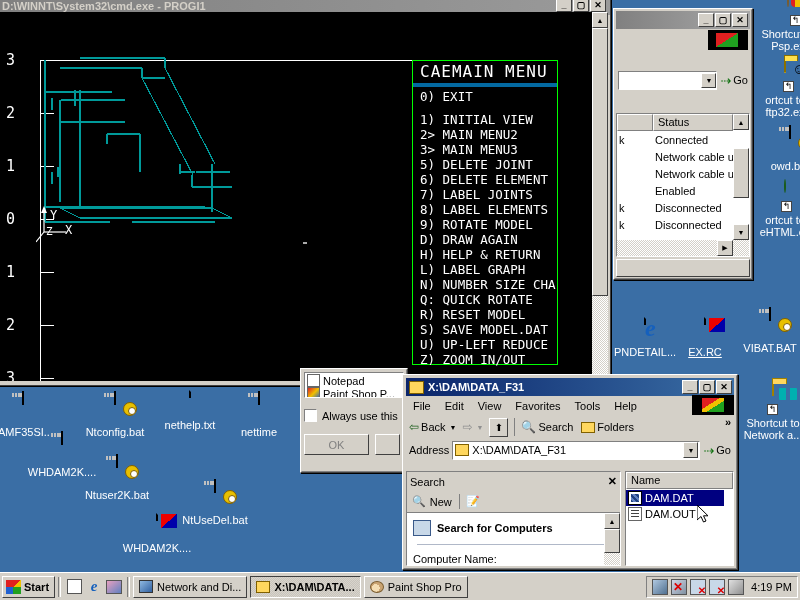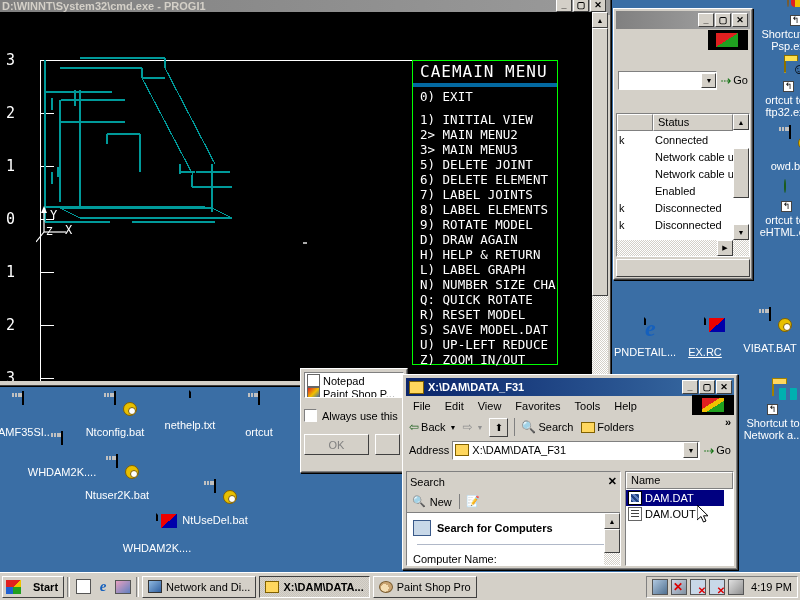--- a/index.html
+++ b/index.html
@@ -275,21 +275,21 @@
 
   #cursor { position: absolute; left: 697px; top: 505px; width: 14px; height: 20px; }
 
   
   #taskbar {
     position: absolute; left: 0; bottom: 0; width: 800px; height: 28px;
     background: #d4d0c8; border-top: 1px solid #ffffff;
     display: flex; align-items: center; padding: 0 2px;
   }
   #startbtn {
-    height: 22px; display: flex; align-items: center; gap: 12px;
+    height: 22px; display: flex; align-items: center; gap: 3px;
     padding: 0 5px 0 3px; font-weight: bold; font-size: 11px;
     border-top: 1px solid #fff; border-left: 1px solid #fff;
     border-right: 1px solid #404040; border-bottom: 1px solid #404040;
     background: #d4d0c8;
   }
   .flagmini {
     width: 15px; height: 14px;
     background:
       linear-gradient(135deg,#e02020 0 50%, transparent 50%),
       linear-gradient(to right,#e02020 0 48%, #f0c000 48% 100%);
@@ -335,21 +335,21 @@
   <div class="dicon" style="left:78px; top:392px;">
     <span class="glyph"><span class="ico-win"><span class="dots"></span><span class="ico-gear"></span></span></span>
     <span class="lbl">Ntconfig.bat</span>
   </div>
   <div class="dicon" style="left:153px; top:385px;">
     <span class="glyph"><span class="ico-doc"><span class="lines"></span></span></span>
     <span class="lbl">nethelp.txt</span>
   </div>
   <div class="dicon" style="left:222px; top:392px;">
     <span class="glyph"><span class="ico-win"><span class="dots"></span></span></span>
-    <span class="lbl">ortcut</span>
+    <span class="lbl">nettime</span>
   </div>
   <div class="dicon" style="left:25px; top:432px;">
     <span class="glyph"><span class="ico-win"><span class="dots"></span></span></span>
     <span class="lbl">WHDAM2K....</span>
   </div>
   <div class="dicon" style="left:80px; top:455px;">
     <span class="glyph"><span class="ico-win"><span class="dots"></span><span class="ico-gear"></span></span></span>
     <span class="lbl">Ntuser2K.bat</span>
   </div>
   <div class="dicon" style="left:178px; top:480px;">

